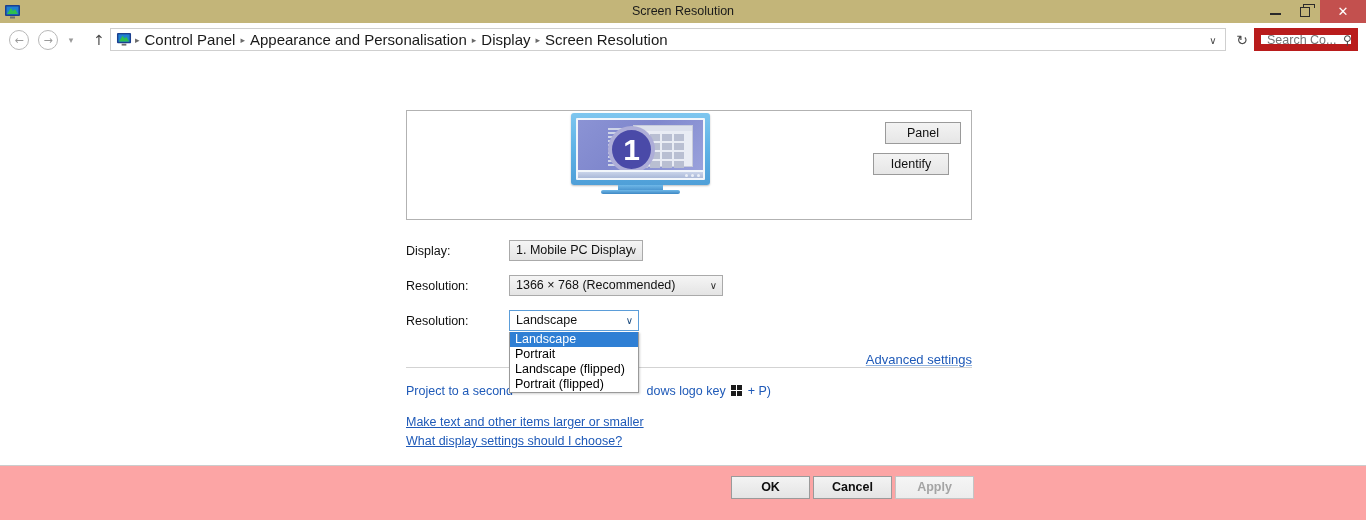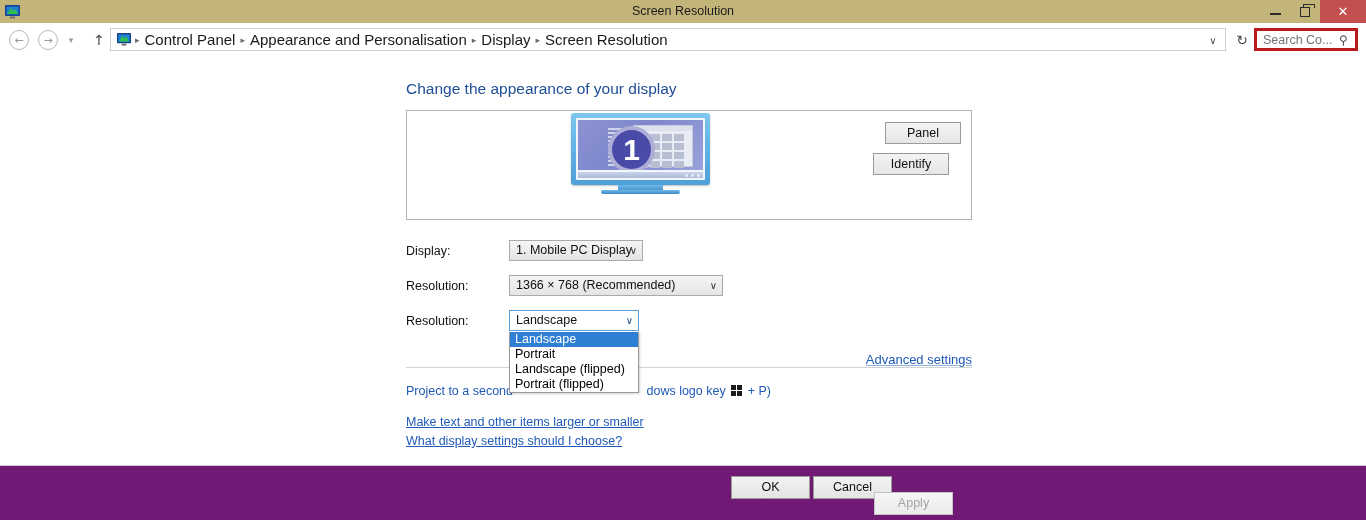--- a/index.html
+++ b/index.html
@@ -81,21 +81,21 @@
     display:flex; align-items:center; justify-content:center;
     color:#4a4a4a; font-size: 10px; font-family: "DejaVu Sans", sans-serif;
   }
   #refresh-btn {
     position: absolute; right: 112px; top: 5px; width: 24px; height: 23px;
     display:flex; align-items:center; justify-content:center;
     color:#4a4a4a; font-size: 14px; font-family: "DejaVu Sans", sans-serif;
   }
   #searchbox {
     position: absolute; right: 8px; top: 5px; width: 104px; height: 23px;
-    border: 3px solid #b91c1c; background: #fff;
+    border: 7px solid #b91c1c; background: #fff;
     display: flex; align-items: center; padding: 0 4px;
   }
   #search-input {
     border: none; outline: none; width: 78px; font-size: 12.5px;
     color: #6f6f6f; font-family: "Liberation Sans", sans-serif; background: transparent;
   }
   #search-icon { color: #4a4a4a; font-size: 12px; font-family: "DejaVu Sans", sans-serif; }
 
   
   #content { position: absolute; left:0; top: 56px; width: 1366px; height: 409px; background:#fff; }
@@ -234,31 +234,31 @@
       linear-gradient(#1b1b1b,#1b1b1b) 6px 0/5px 5px no-repeat,
       linear-gradient(#1b1b1b,#1b1b1b) 0 6px/5px 5px no-repeat,
       linear-gradient(#1b1b1b,#1b1b1b) 6px 6px/5px 5px no-repeat;
   }
 
   
   #footer-sep {
     position: absolute; left: 0; top: 465px; width: 1366px; height: 1px;
     background: #cccccc;
   }
-  #footer { position: absolute; left: 0; top: 466px; width: 1366px; height: 54px; background: #701a75; }
+  #footer { position: absolute; left: 0; top: 466px; width: 1366px; height: 54px; background: #fca5a5; font-weight: bold; }
   .fbtn {
     position: absolute; top: 10px; height: 23px; width: 79px;
     border: 1px solid #9a9a9a; background: linear-gradient(180deg,#f3f3f3,#e4e4e4);
     font-size: 12.5px; color: #0f0f0f; text-align: center; line-height: 21px;
     font-family: "Liberation Sans", sans-serif;
   }
   #btn-ok { left: 731px; }
   #btn-cancel { left: 813px; }
-  #btn-apply { left: 874px; color: #a4a4a4; border-color: #c4c4c4;
-               background: linear-gradient(180deg,#f5f5f5,#ececec); margin-top: 16px; }
+  #btn-apply { left: 895px; color: #a4a4a4; border-color: #c4c4c4;
+               background: linear-gradient(180deg,#f5f5f5,#ececec); }
 </style>
 </head>
 <body>
 
 <div id="titlebar">
   <span class="tb-icon">
     <svg width="17" height="17" viewBox="0 0 17 17">
       <rect x="1" y="2" width="15" height="11" rx="1" fill="#1b3f8f"></rect>
       <rect x="2.5" y="3.5" width="12" height="8" fill="#1f7fd0"></rect>
       <path d="M3 11 L7 5 L9 8 L11 6 L14 11 Z" fill="#2fbf4f"></path>
@@ -318,21 +318,20 @@
   </div>
 
   <div id="searchbox">
     <input id="search-input" type="text" placeholder="Search Co..." style="">
     <span id="search-icon">⚲</span>
   </div>
 </div>
 
 <div id="content">
 
-  <div id="page-title">Change the appearance of your display</div>
 
   <div id="preview-panel">
 
     <div id="monitor">
       <div class="mon-outer">
         <div class="mon-bezel">
           <div class="mon-screen">
             <div class="fw">
               <div class="fw-tb"></div>
               <div class="fw-grid">

